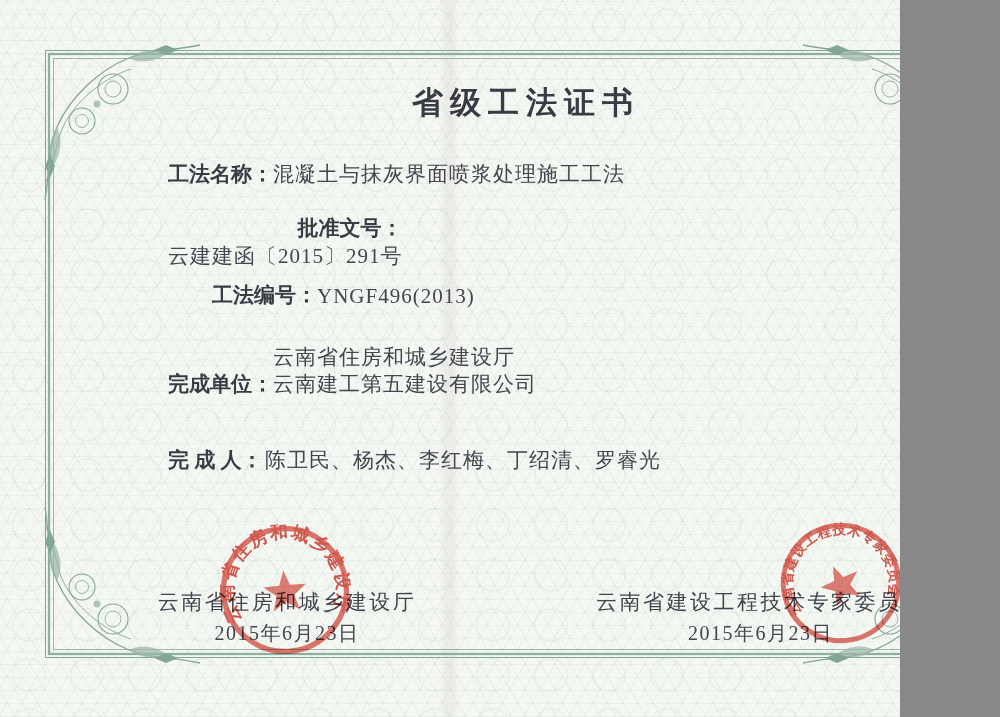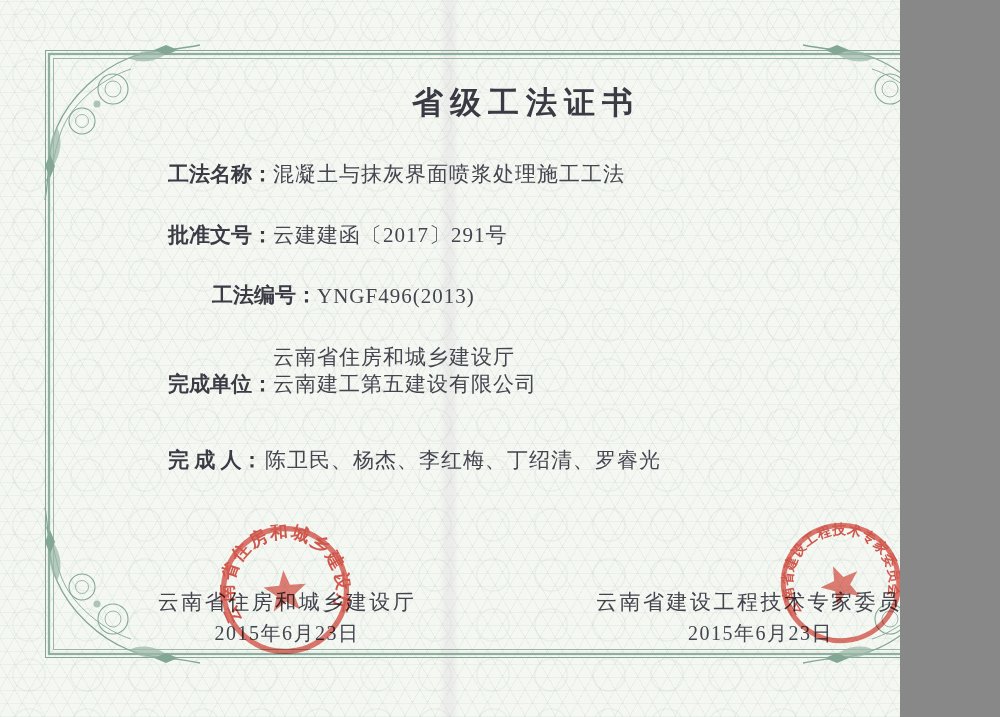--- a/index.html
+++ b/index.html
@@ -21,21 +21,21 @@
   .frame{position:absolute;left:0;top:0;pointer-events:none;}
   .title{
     position:absolute;left:226px;top:82px;width:600px;
     text-align:center;font-size:31px;font-weight:bold;letter-spacing:7px;
     color:#393a44;
   }
   .row{position:absolute;left:168px;display:flex;font-size:21px;align-items:flex-end;}
   .row .label{font-weight:bold;min-width:97px;white-space:nowrap;color:#3a3b45;}
   .row .value{color:#44454f;letter-spacing:1px;white-space:nowrap;}
   .row .value .vline{line-height:27px;}
-  .row-1{top:160px;} .row-2{top:221px;} .row-3{top:281px;margin-left:44px;} .row-4{top:344px;} .row-5{top:446px;font-family:Liberation Serif, serif;}
+  .row-1{top:160px;} .row-2{top:214px;flex-direction:column;} .row-3{top:281px;margin-left:44px;} .row-4{top:344px;} .row-5{top:446px;font-family:Liberation Serif, serif;}
   .issuer{position:absolute;text-align:center;}
   .issuer .org{font-size:21px;letter-spacing:2.5px;color:#42434d;white-space:nowrap;}
   .issuer .date{font-size:20px;letter-spacing:1.5px;color:#44454f;margin-top:4px;}
   .issuer-left{left:132px;top:588px;width:310px;}
   .issuer-right{left:588px;top:588px;width:345px;}
   .seal{position:absolute;mix-blend-mode:multiply;opacity:.88;}
   .seal-left{left:219px;top:524px;width:132px;height:132px;transform:rotate(-5deg);}
   .seal-right{left:779px;top:521px;width:124px;height:124px;transform:rotate(-10deg);}
   .seal .ring{fill:none;stroke:#dc4b40;stroke-width:8;opacity:.85;}
   .seal .star{fill:#dc4b40;opacity:.8;stroke:none;}
@@ -72,21 +72,21 @@
 
   <div class="title">省级工法证书</div>
 
   <div class="row row-1">
     <span class="label">工法名称：</span>
     <span class="value">混凝土与抹灰界面喷浆处理施工工法</span>
   </div>
 
   <div class="row row-2">
     <span class="label">批准文号：</span>
-    <span class="value">云建建函〔2017〕291号</span>
+    <span class="value">云建建函〔2015〕291号</span>
   </div>
 
   <div class="row row-3">
     <span class="label">工法编号：</span>
     <span class="value">YNGF496(2013)</span>
   </div>
 
   <div class="row row-4">
     <span class="label">完成单位：</span>
     <span class="value">

